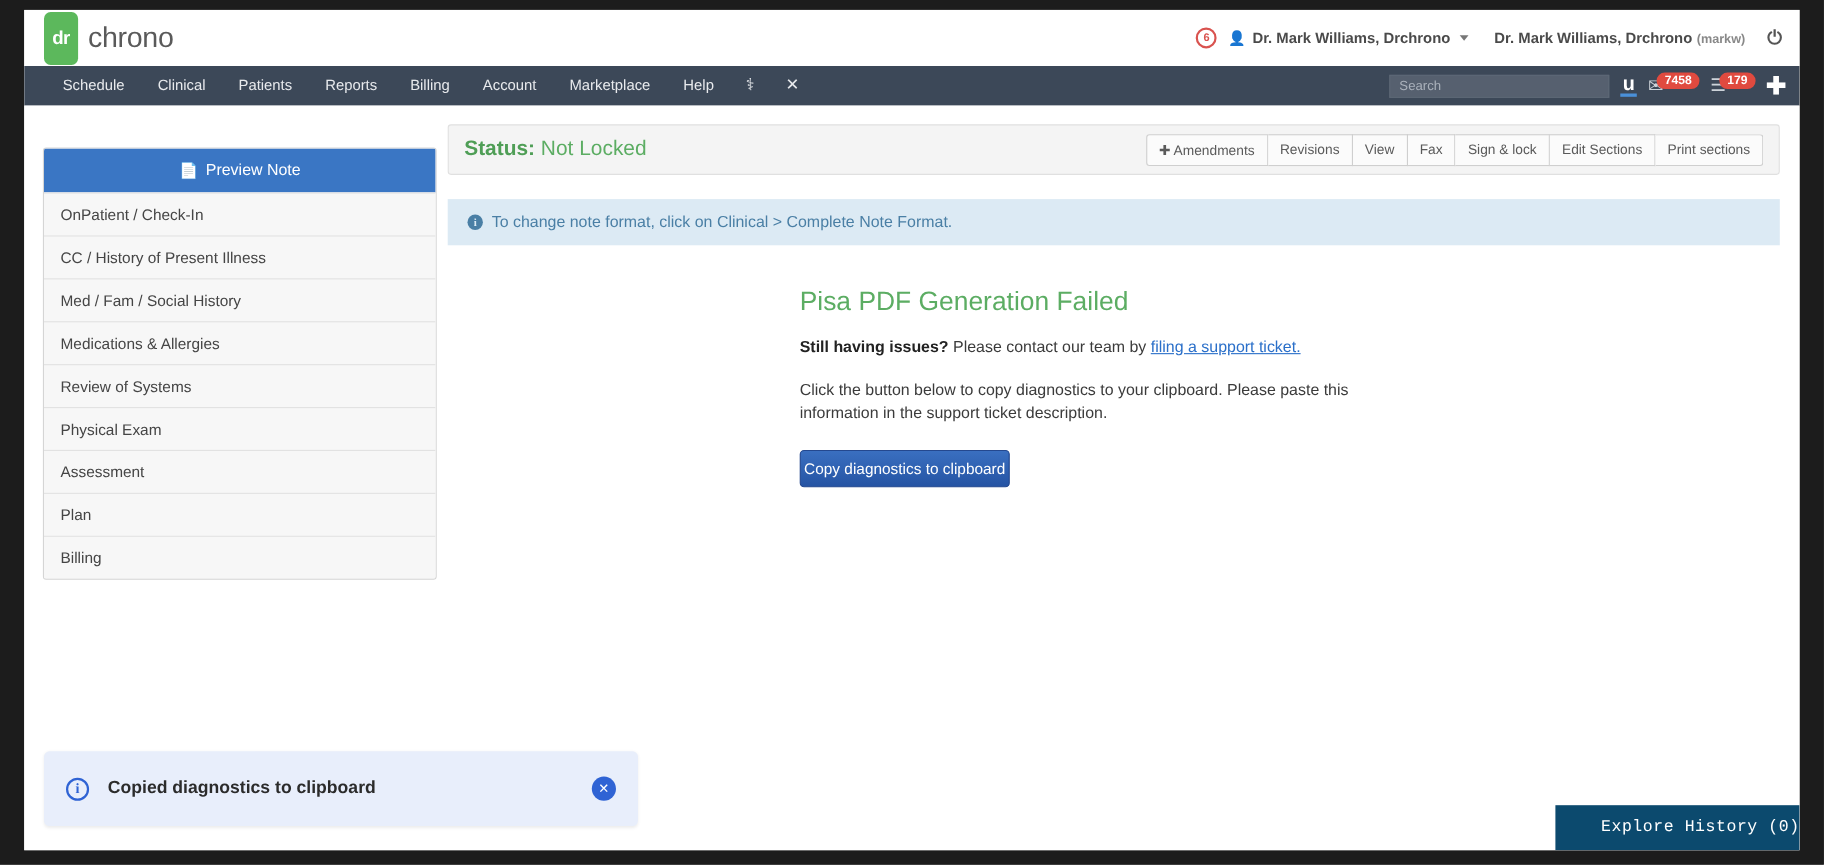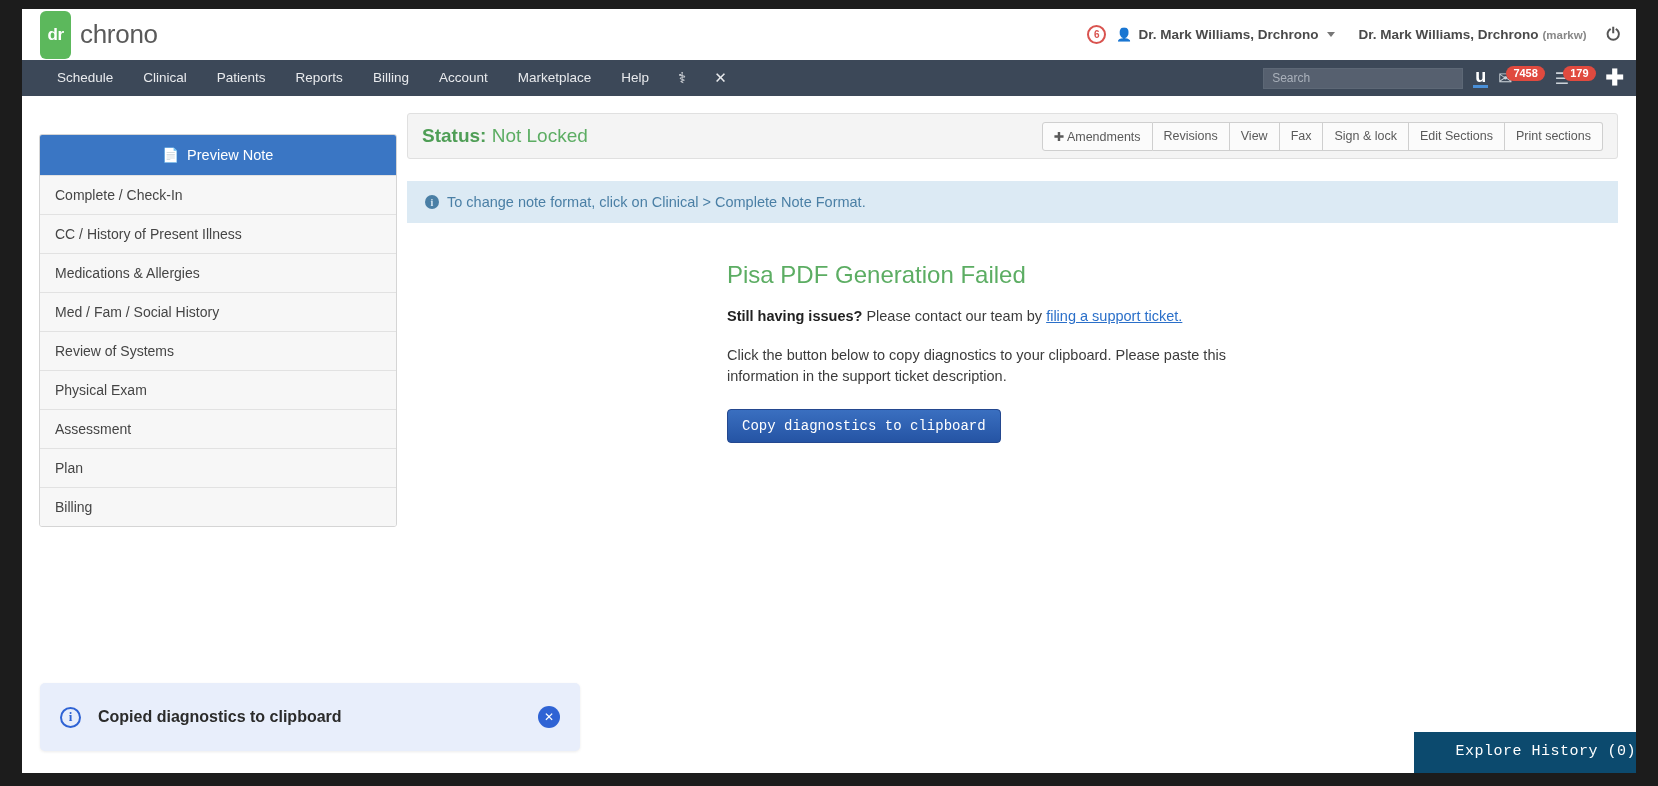--- a/index.html
+++ b/index.html
@@ -246,23 +246,22 @@
   .err-line1 b { color: #222; }
   .err-link { color: #2a6fc9; text-decoration: underline; cursor: pointer; }
   .err-p { font-size: 14.5px; color: #3b3b3b; line-height: 1.45; max-width: 520px; margin-bottom: 22px; }
   .copy-btn {
     background: #2a5db0;
     background-image: linear-gradient(#3a6fc0, #2554a4);
     color: #ffffff;
     font-size: 14px;
     border: 1px solid #24488f;
     border-radius: 4px;
-    padding: 8px 14px;
-    cursor: pointer;
-    font-family: Liberation Mono, monospace;
+    padding: 8px 3px;
+    cursor: pointer;
   }
 
   
   .toast {
     position: absolute;
     left: 18px; bottom: 22px;
     width: 540px;
     background: #e8eefb;
     border-radius: 5px;
     display: flex;
@@ -357,24 +356,24 @@
 
   <div class="body-area">
 
     <div class="leftcol">
 
       <div class="sidebar">
         <div class="preview-note">
           <span class="doc-ico">📄</span>
           <span>Preview Note</span>
         </div>
-        <div class="side-item">Complete / Check-In</div>
+        <div class="side-item">OnPatient / Check-In</div>
         <div class="side-item">CC / History of Present Illness</div>
+        <div class="side-item">Med / Fam / Social History</div>
         <div class="side-item">Medications &amp; Allergies</div>
-        <div class="side-item">Med / Fam / Social History</div>
         <div class="side-item">Review of Systems</div>
         <div class="side-item">Physical Exam</div>
         <div class="side-item">Assessment</div>
         <div class="side-item">Plan</div>
         <div class="side-item">Billing</div>
       </div>
     </div>
 
     <div class="rightcol">
       <div class="status-bar">

